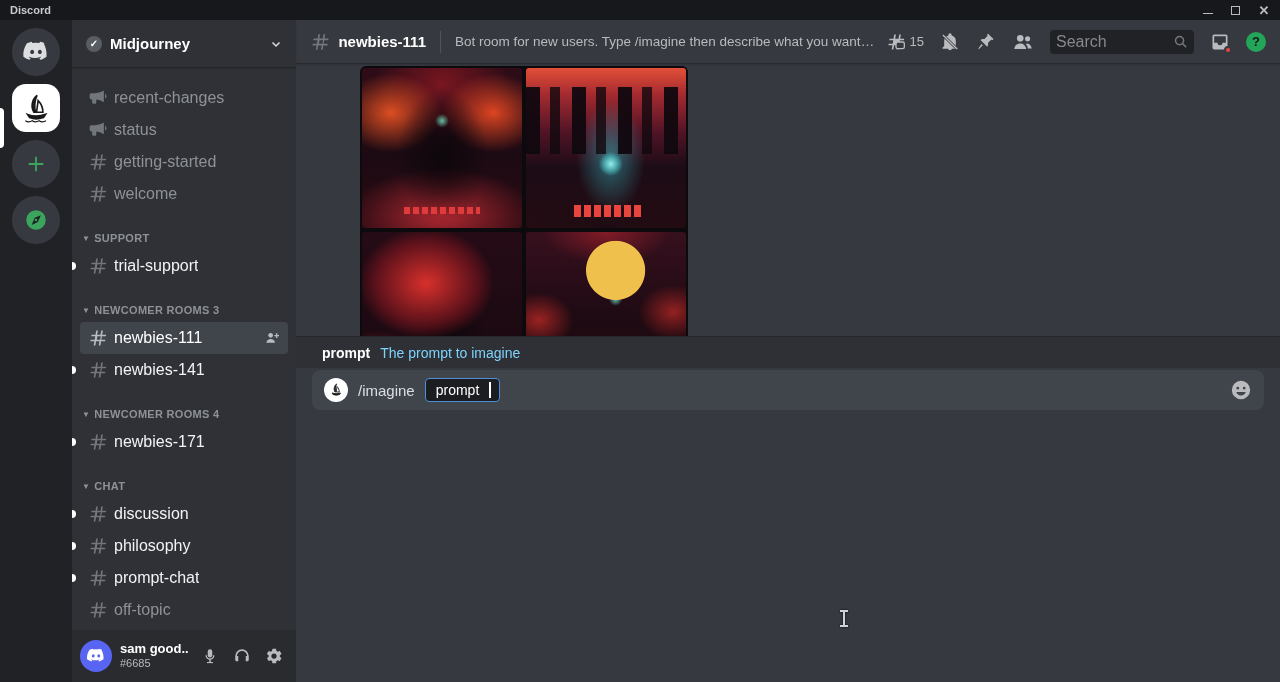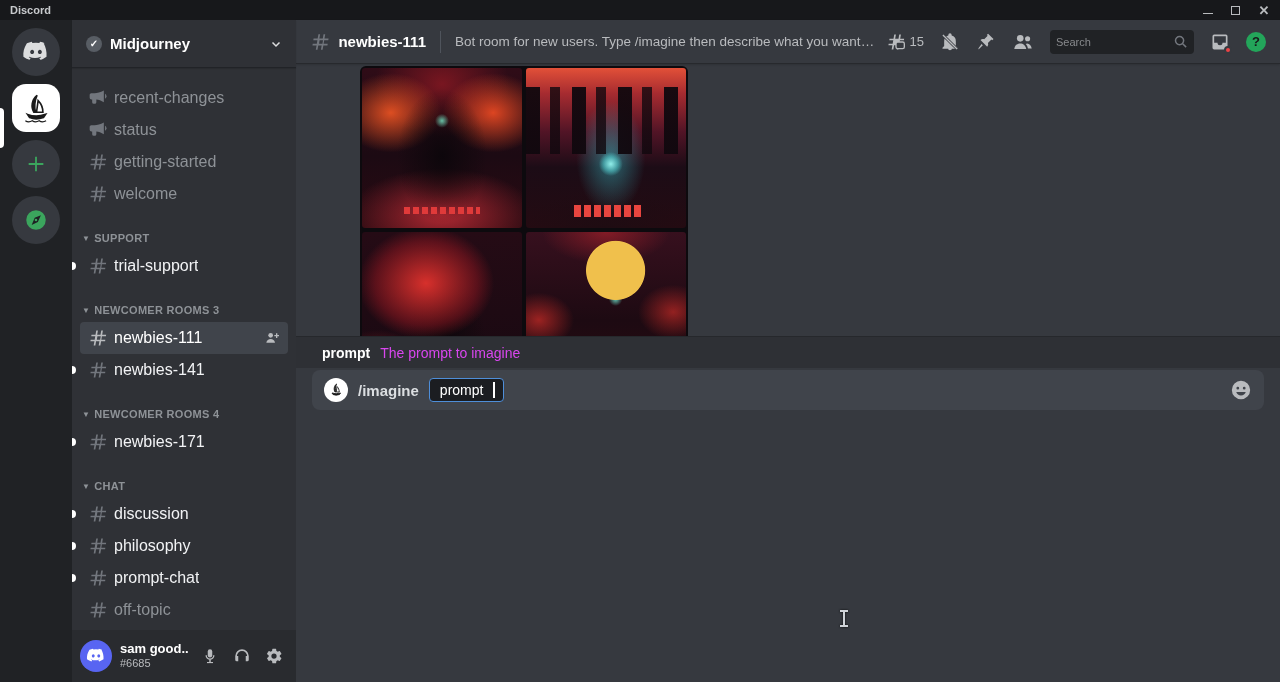--- a/index.html
+++ b/index.html
@@ -80,21 +80,21 @@
   }
   .topbar .hash { color:#72767d; }
   .topbar .ch-name { font-size:15px; font-weight:bold; color:#fff; white-space:nowrap; }
   .topbar .divider { width:1px; height:22px; background:#4f545c; margin:0 6px; }
   .topbar .topic { font-size:13.5px; color:#b9bbbe; white-space:nowrap; overflow:hidden; text-overflow:ellipsis; max-width:440px; cursor:pointer; }
   .topbar-right { margin-left:auto; display:flex; align-items:center; gap:16px; color:#b9bbbe; }
   .tb-icon { cursor:pointer; position:relative; display:flex; align-items:center; gap:4px; }
   .thread-count { font-size:13px; color:#b9bbbe; }
   .searchbox {
     width:144px; height:24px; background:#202225; border-radius:4px; display:flex; align-items:center;
-    padding:0 6px; font-size:11px; color:#87898c; cursor:text;
+    padding:0 6px; font-size:16px; color:#87898c; cursor:text;
   }
   .searchbox .mag { margin-left:auto; color:#72767d; }
   .inbox-dot { position:absolute; right:-2px; bottom:-2px; width:8px; height:8px; border-radius:50%; background:#ed4245; border:2px solid #36393f; }
   .help-circle { width:20px; height:20px; border-radius:50%; background:#23a55a; color:#17181b; font-size:13px; font-weight:bold; display:flex; align-items:center; justify-content:center; }
 
   
   .chat { flex:1; position:relative; overflow:hidden; }
   .image-grid {
     position:absolute; left:64px; top:2px; width:328px; height:328px;
     background:#0d0a0e; border-radius:6px; display:grid; grid-template-columns:1fr 1fr; grid-template-rows:1fr 1fr;
@@ -136,28 +136,28 @@
     linear-gradient(180deg, #37101e, #1d0a12 55%, #2a0c12); }
   .q4::after { content:""; position:absolute; bottom:6%; right:8%; width:40%; height:16px; transform:rotate(-4deg);
     background:repeating-linear-gradient(90deg,#f06a2a 0 7px, transparent 7px 10px); filter:blur(.4px); }
 
   
   .cmd-helper {
     height:32px; background:#2e3035; border-top:1px solid #26282c; flex-shrink:0;
     display:flex; align-items:center; gap:10px; padding:0 26px;
   }
   .cmd-name { font-size:14px; font-weight:bold; color:#fff; }
-  .cmd-desc { font-size:14px; color:#d946ef; }
+  .cmd-desc { font-size:14px; color:#7dd3fc; }
   .composer-wrap { padding:2px 16px 0 16px; flex-shrink:0; }
   .composer {
     height:40px; background:#40444b; border-radius:8px; display:flex; align-items:center;
     padding:0 12px; gap:10px;
   }
   .composer-avatar { width:24px; height:24px; border-radius:50%; background:#fff; display:flex; align-items:center; justify-content:center; flex-shrink:0; }
-  .composer-cmd { font-size:15px; color:#dbdee1; font-weight:700; }
+  .composer-cmd { font-size:15px; color:#dbdee1; font-weight:400; }
   .option-pill {
     background:#1b1d21; border:1px solid #4e8ed9; border-radius:4px; padding:3px 8px 3px 10px;
     font-size:14px; color:#fff; display:flex; align-items:center; cursor:text;
   }
   .caret { display:inline-block; width:1.5px; height:16px; background:#fff; margin-left:10px; }
   .composer .emoji { margin-left:auto; color:#b9bbbe; cursor:pointer; }
   .bottom-pad { flex:1; }
 
   
   .ibeam {

